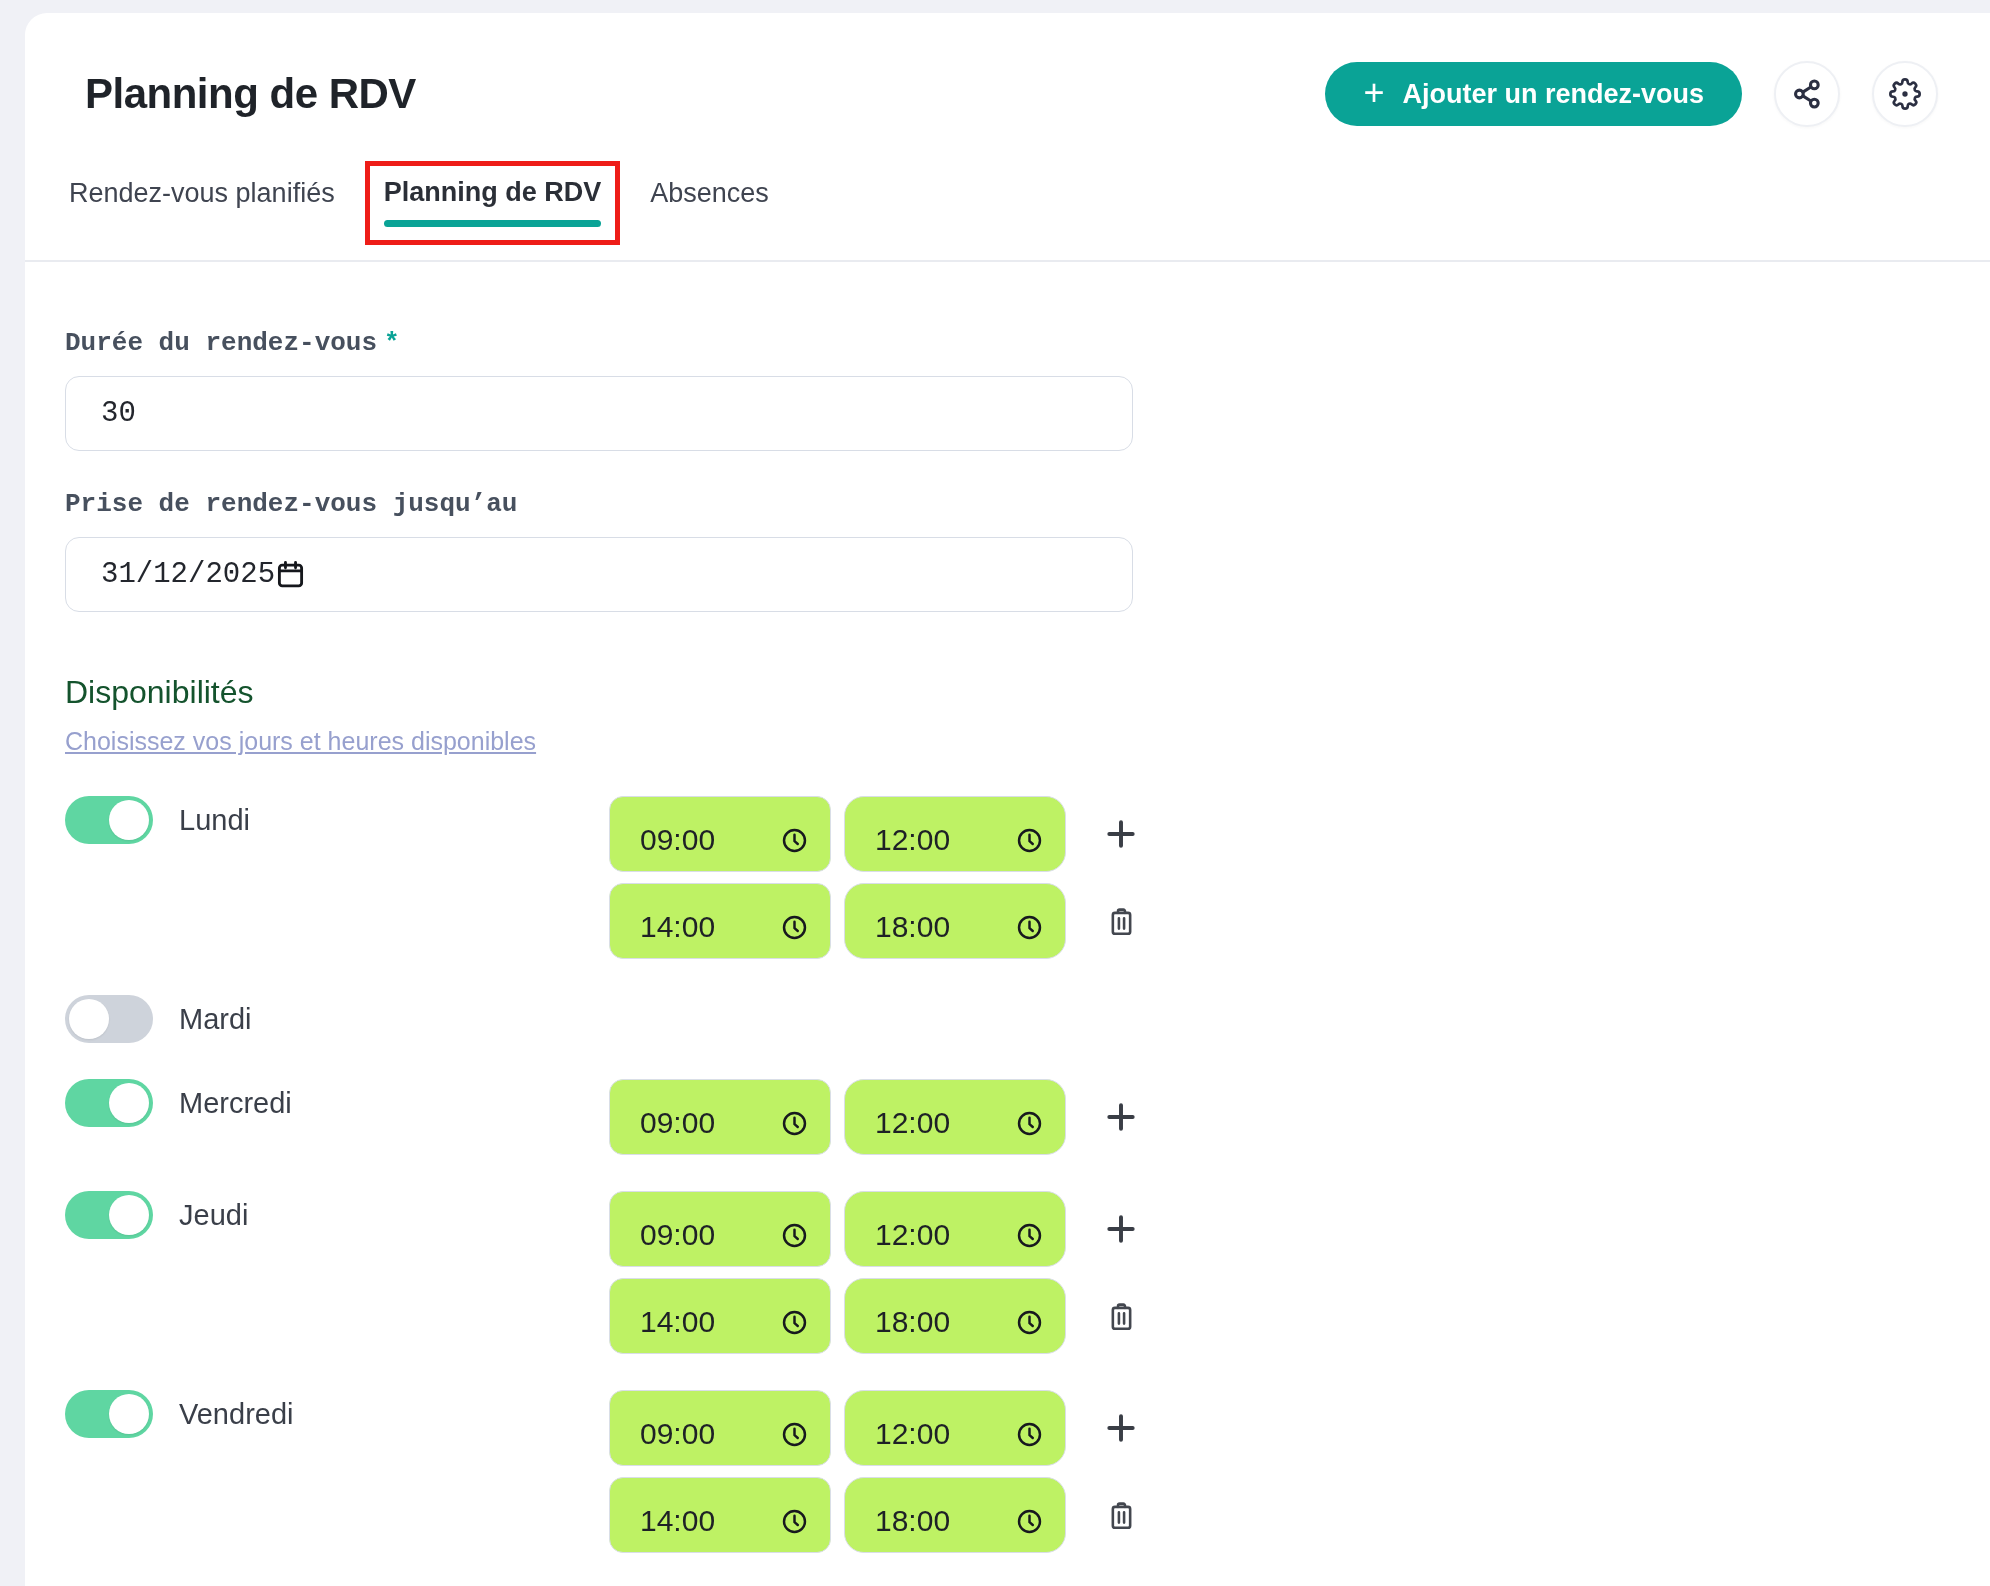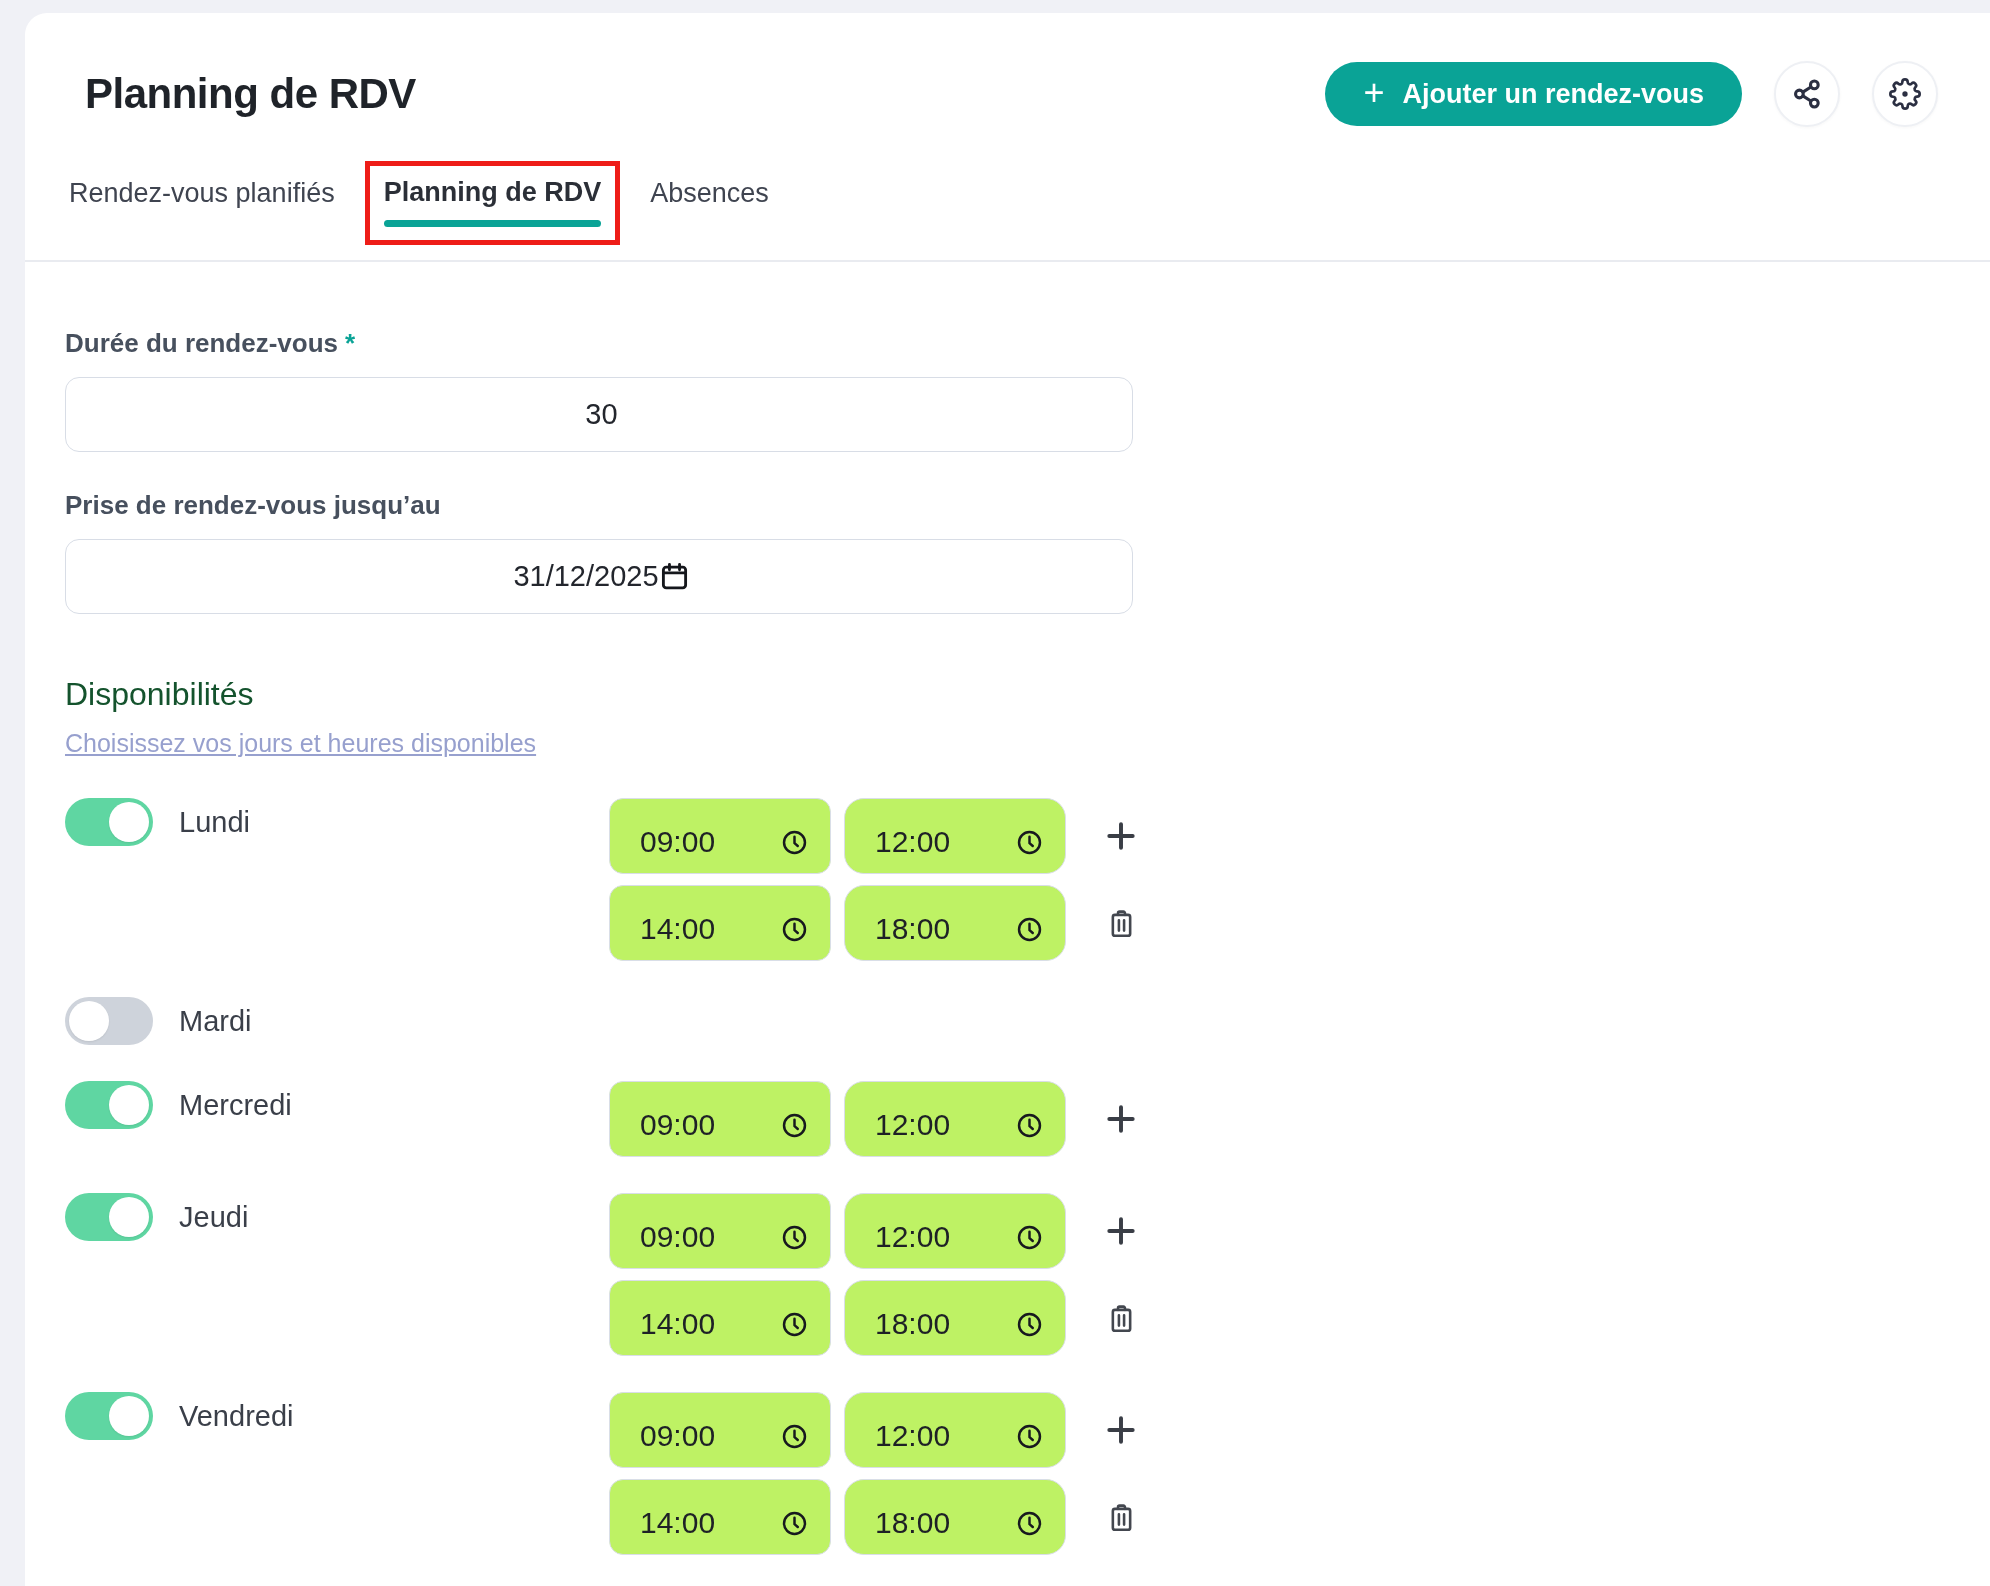--- a/index.html
+++ b/index.html
@@ -65,29 +65,29 @@
     border:5px solid var(--annotation);
     padding:11px 14px 13px 14px;
   }
   .tab.active{font-weight:800;color:#2b2f37;}
   .tab-underline{
     height:7px;border-radius:4px;background:var(--accent);margin-top:12px;
   }
   .divider{height:2px;background:#e9ebf0;margin-top:15px;}
   
   .form{padding:66px 0 0 40px;}
-  .field{margin-bottom:38px;}
+  .field{margin-bottom:38px;font-family:Liberation Mono, monospace;}
   .field-label{
     font-size:26px;font-weight:700;color:var(--label);margin-bottom:18px;
   }
   .req{color:var(--accent);margin-left:7px;font-weight:700;}
   .text-input{
     width:1068px;height:75px;
     border:1.5px solid var(--border);border-radius:14px;
-    display:flex;align-items:center;justify-content:center;
+    display:flex;align-items:center;justify-content:flex-start;
     padding:0 30px 0 35px;
     font-size:29px;color:#23262d;
     background:#fff;cursor:text;
   }
   .text-input .cal{color:#15171c;display:flex;cursor:pointer;}
   
   .avail-title{font-size:32px;font-weight:500;color:#14532d;margin:62px 0 0 0;}
   .avail-sub{font-size:25px;color:var(--subtitle);margin-top:16px;text-decoration:underline;}
   .days{margin-top:40px;}
   .day-group{display:flex;align-items:flex-start;margin-bottom:36px;}

